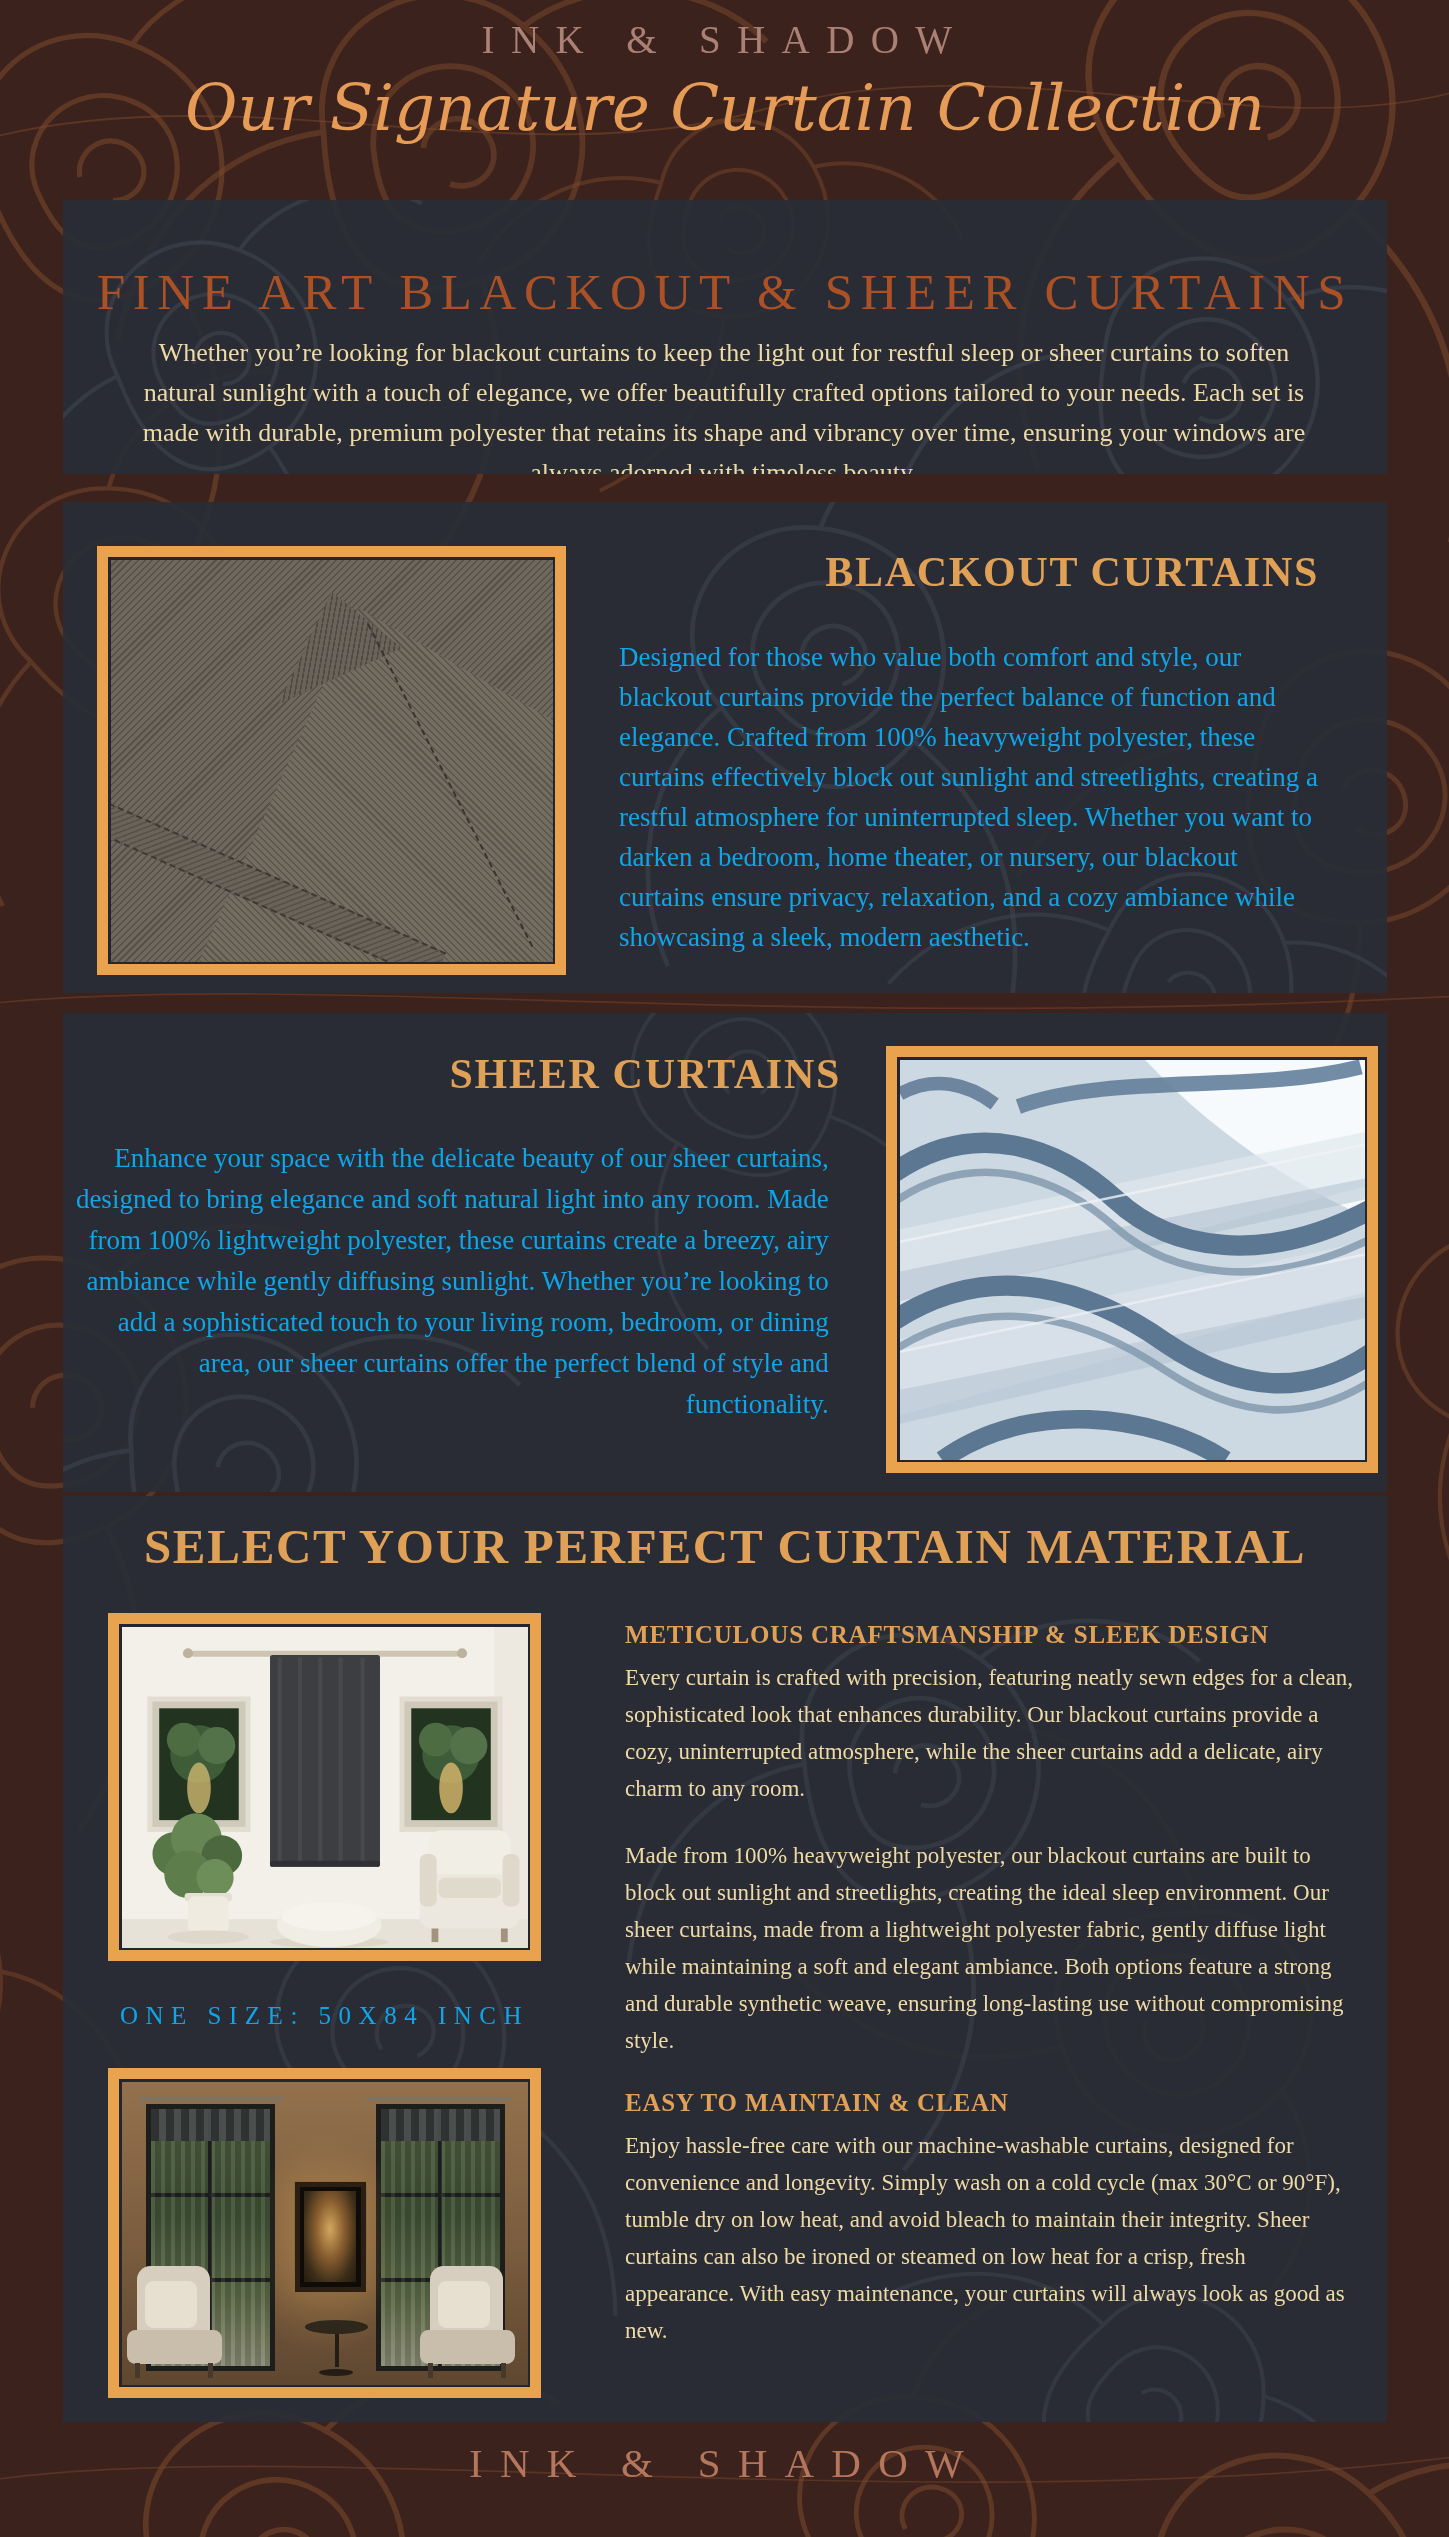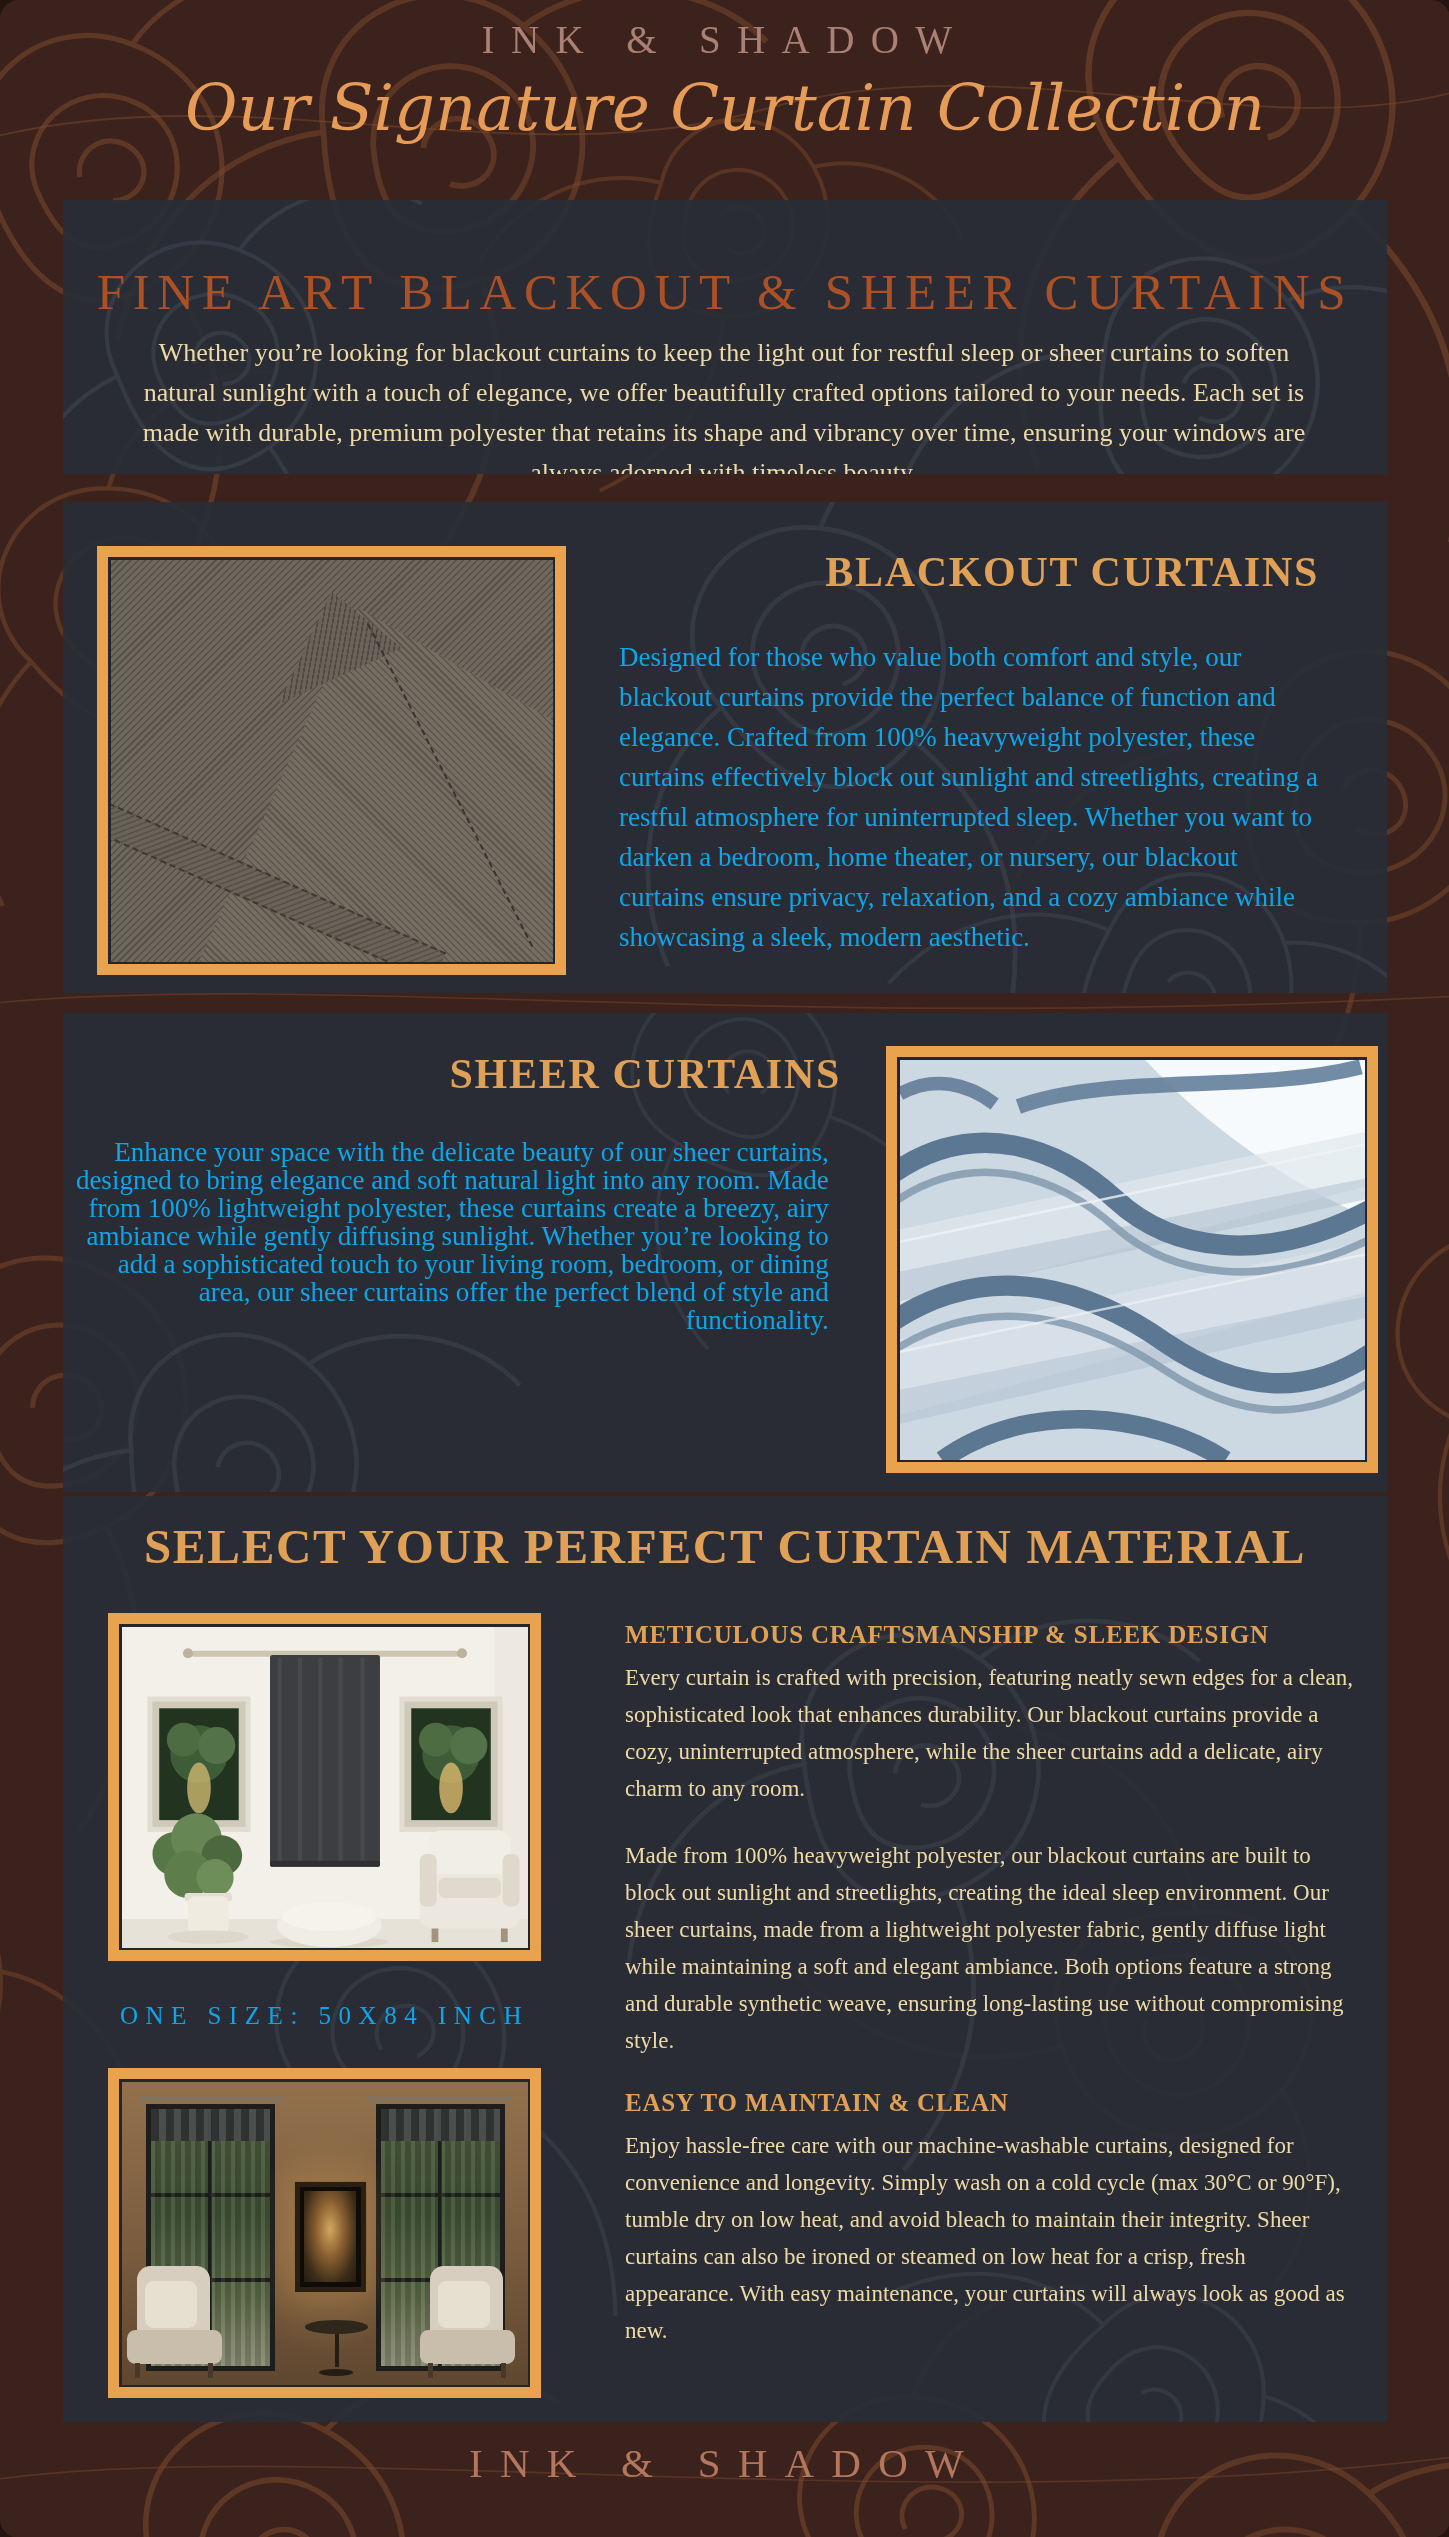--- a/index.html
+++ b/index.html
@@ -1,17 +1,17 @@
 <!DOCTYPE html>
 <html style="font-size:13.5px"><head>
 <meta charset="utf-8">
 <style>
   html,body{margin:0;padding:0;background:#241511;}
   .page{position:relative;width:1450px;height:2538px;overflow:hidden;
-        background:#3c221d;font-family:"Liberation Serif",serif;border-radius:19px;}
+        background:#3c221d;font-family:"Liberation Serif",serif;}
   .bgpat{position:absolute;inset:0;width:100%;height:100%;pointer-events:none;}
 
   
   section.panel{position:absolute;left:63px;width:1324px;
         background:rgba(41,45,55,0.93);overflow:hidden;}
   #panel-intro{top:200px;height:274px;}
   #panel-blackout{top:502px;height:491px;}
   #panel-sheer{top:1013px;height:479px;}
   #panel-select{top:1496px;height:926px;}
   .panel-pattern{position:absolute;inset:0;width:100%;height:100%;pointer-events:none;}
@@ -54,21 +54,21 @@
      border-top:2.5px dashed #3e3933;border-bottom:2.5px dashed #3e3933;}
   .a-stitch{position:absolute;left:58%;top:16%;height:90%;width:0;
      border-left:2.5px dashed #39342d;transform:rotate(-27deg);transform-origin:top center;}
   #blackout-title{position:absolute;top:46px;left:495px;width:761px;text-align:right;}
   #blackout-body{position:absolute;top:108px;left:556px;width:702px;
      font-size:27px;line-height:40px;}
 
   
   #sheer-title{position:absolute;top:37px;left:29px;width:749px;text-align:right;}
   #sheer-body{position:absolute;top:98px;left:12.7px;width:753px;text-align:right;
-     font-size:27px;line-height:28px;}
+     font-size:27px;line-height:41px;}
   #photo-sheer{left:823px;top:33px;width:465px;height:400px;}
 
   
   #select-title{position:absolute;top:22px;left:0;width:100%;text-align:center;
      font-size:49px;letter-spacing:1.7px;color:#e0a156;font-weight:700;margin:0;}
   #photo-room{left:45px;top:117px;width:406px;height:321px;}
   #size-label{position:absolute;top:506px;left:28px;width:467px;text-align:center;
      font-size:25px;letter-spacing:.30em;color:#0ea5e9;}
   #photo-windows{left:45px;top:572px;width:406px;height:303px;}
   .features{position:absolute;left:562px;top:125px;width:734px;}

